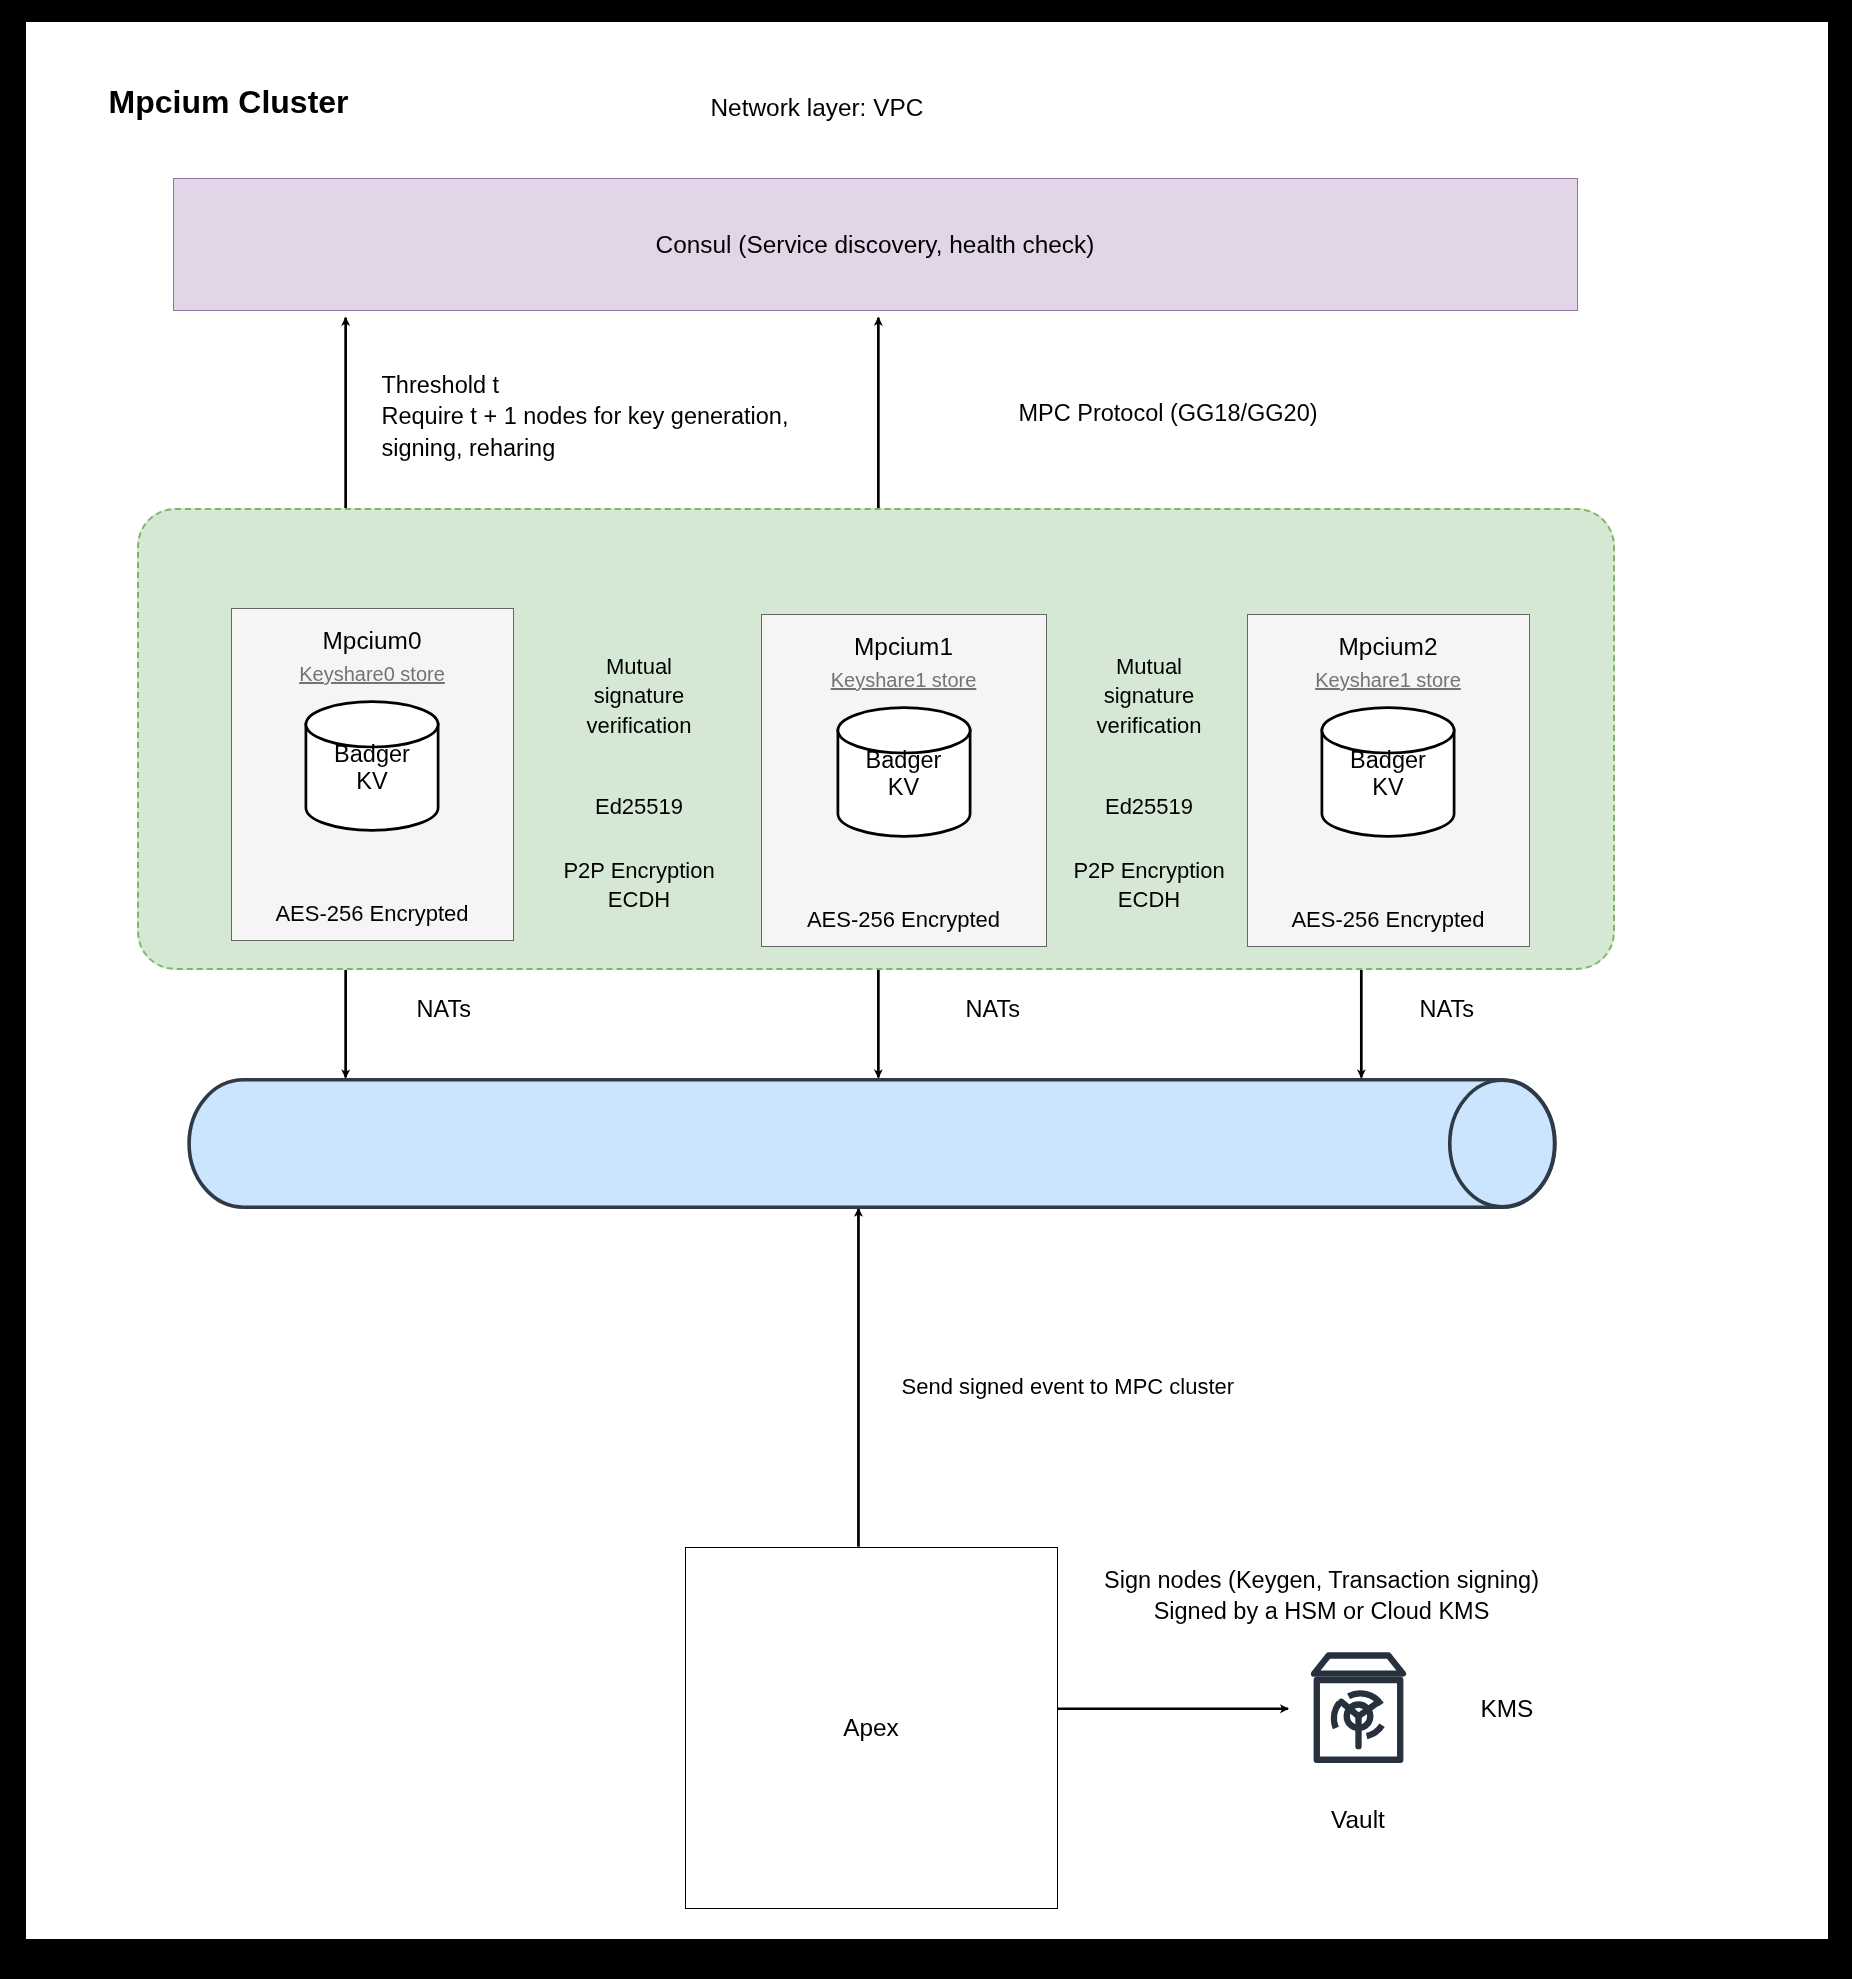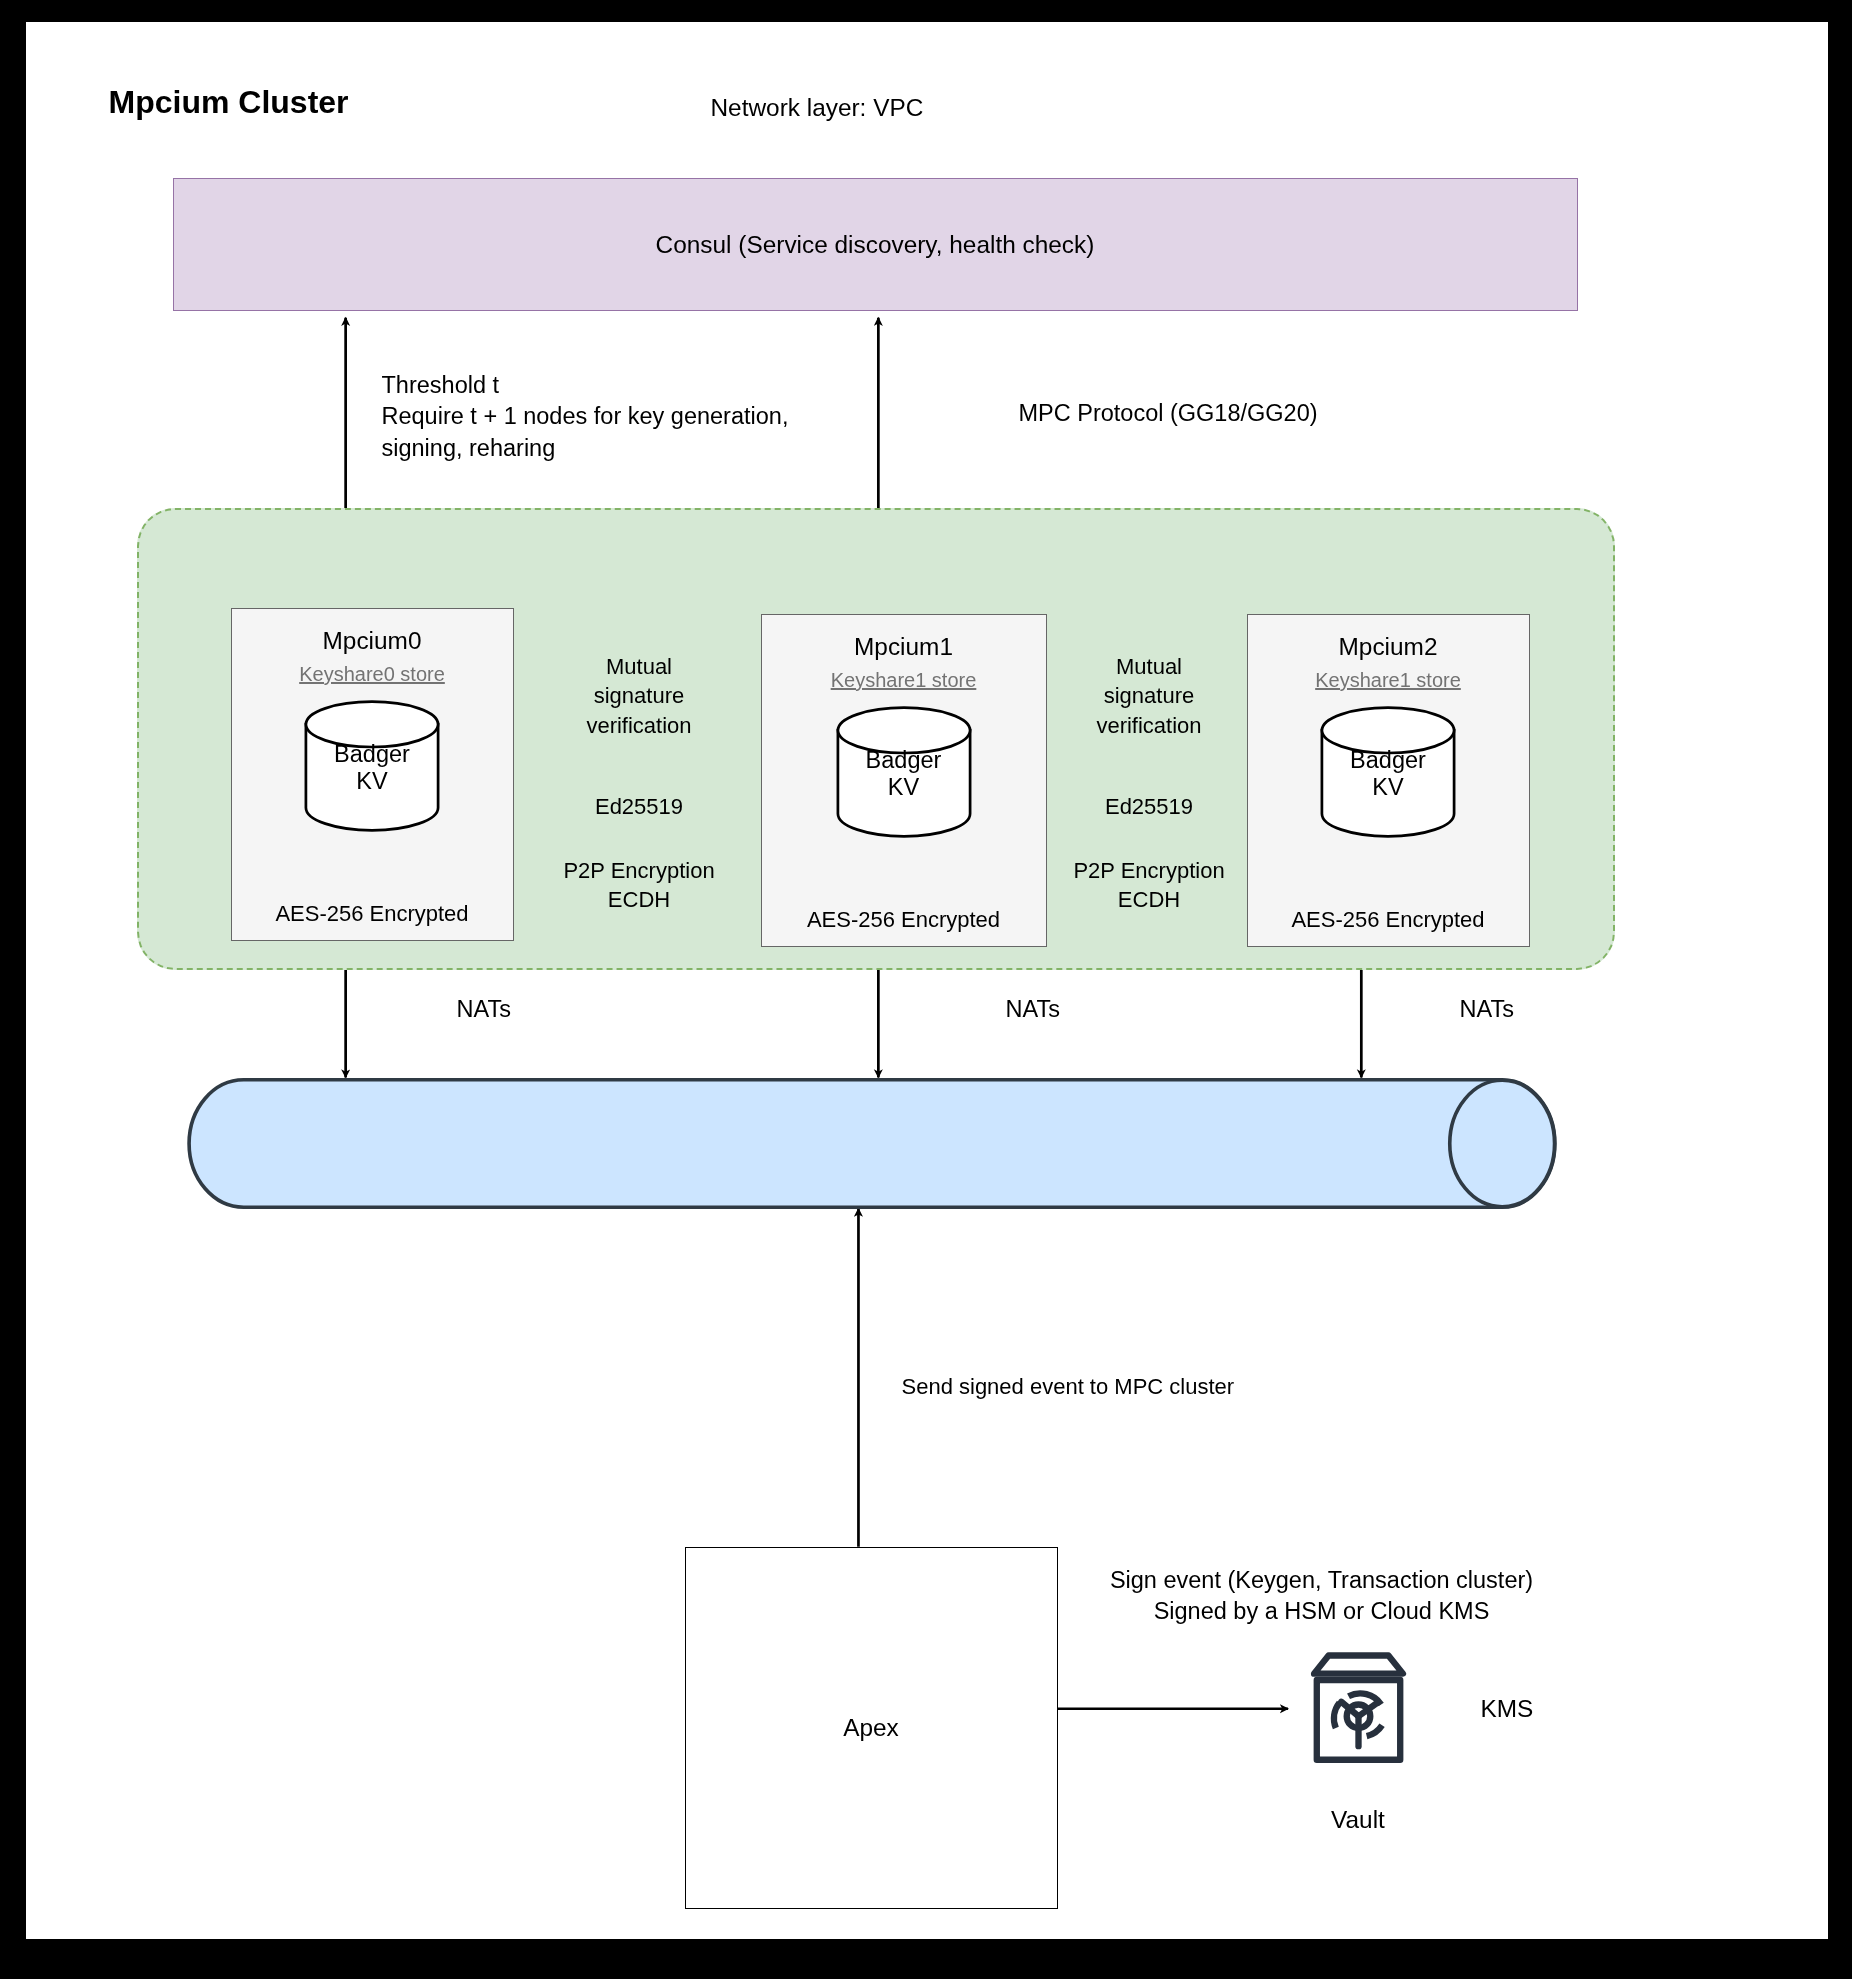--- a/index.html
+++ b/index.html
@@ -156,21 +156,20 @@
   #link-a-bot { left: 507px; top: 834px; width: 213px; }
   #link-b-top { left: 1015px; top: 630px; width: 217px; }
   #link-b-mid { left: 1015px; top: 772px; width: 217px; }
   #link-b-bot { left: 1015px; top: 834px; width: 217px; }
 
   
   .nats-gap-label {
     font-size: 23.5px;
     color: #000000;
     white-space: nowrap;
-    margin-left: 40px;
   }
   #nats-gap-0 { left: 391px; top: 974px; }
   #nats-gap-1 { left: 940px; top: 974px; }
   #nats-gap-2 { left: 1394px; top: 974px; }
 
   
   #nats-bus {
     left: 161px; top: 1056px;
     width: 1370px; height: 131px;
   }
@@ -372,21 +371,21 @@
     </svg>
   </div>
 
   <div class="abs" id="send-event-label">Send signed event to MPC cluster</div>
 
   <div class="abs" id="apex-box">
     <span id="apex-label">Apex</span>
   </div>
 
   <div class="abs" id="sign-event-label">
-    <div>Sign event (Keygen, Transaction cluster)</div>
+    <div>Sign nodes (Keygen, Transaction signing)</div>
     <div>Signed by a HSM or Cloud KMS</div>
   </div>
 
   <div class="abs" id="vault-icon">
     <svg width="107" height="118" viewBox="0 0 118 130" xmlns="http://www.w3.org/2000/svg">
 
       <path d="M10,26 L26,6 L92,6 L108,26 Z" fill="none" stroke="#27303d" stroke-width="7" stroke-linejoin="round"></path>
 
       <rect x="13" y="33" width="92" height="88" fill="none" stroke="#27303d" stroke-width="7" stroke-linejoin="round"></rect>
 

